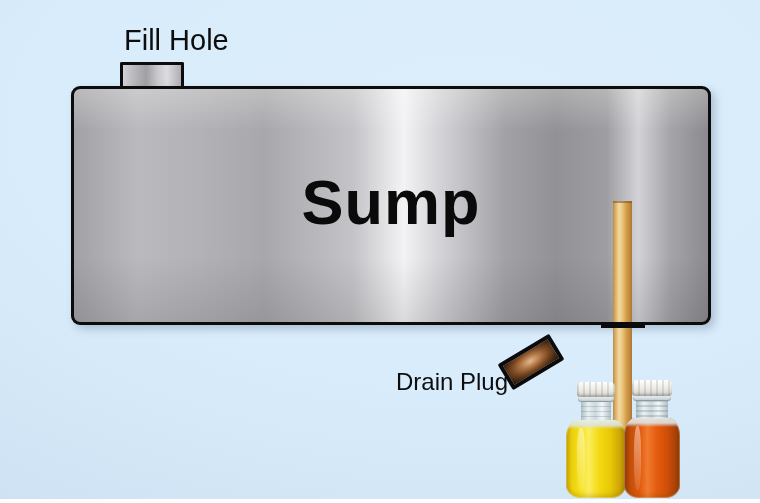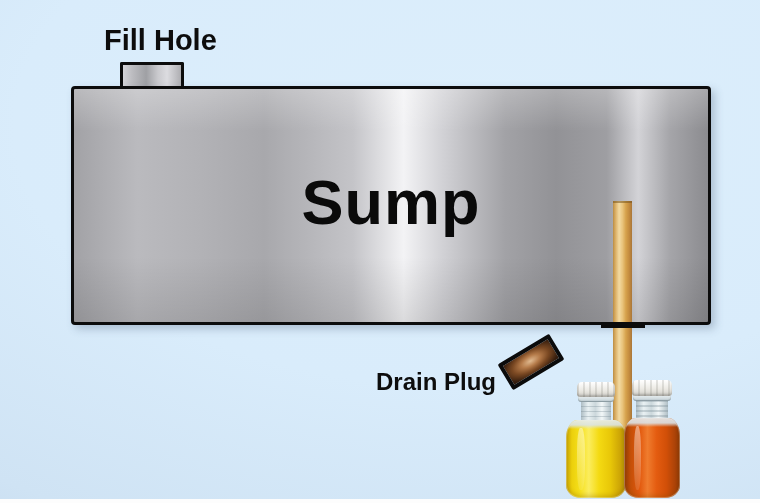--- a/index.html
+++ b/index.html
@@ -21,21 +21,21 @@
   
   .fill-hole {
     position:absolute; left:120px; top:62px; width:64px; height:27px;
     border:3px solid #0c0c0c; border-bottom:none; border-radius:2px 2px 0 0; z-index:1;
     background:linear-gradient(90deg,#d4d4d8 0%,#bcbcc0 16%,#9fa0a4 40%,
       #c9c9cd 60%,#dcdce0 76%,#aeaeb2 100%);
   }
 
   .sump {
     position:absolute; left:71px; top:86px; width:640px; height:239px;
-    border:3px solid #0c0c0c; border-radius:4px; z-index:2;
+    border:3px solid #0c0c0c; border-radius:9px; z-index:2;
     background:
       linear-gradient(180deg, rgba(255,255,255,.25) 0%, rgba(255,255,255,0) 18%,
         rgba(0,0,0,0) 72%, rgba(0,0,0,.10) 100%),
       linear-gradient(90deg,
         #a2a2a6 0%, #bababe 10%, #b2b2b6 20%, #a8a8ac 30%, #c4c4c8 44%,
         #f3f3f5 52%, #d2d2d6 58%, #a2a2a6 68%, #929296 76%, #9e9ea2 84%,
         #d3d3d7 89%, #a5a5a9 94%, #8b8b8f 100%);
     box-shadow:4px 4px 8px rgba(70,90,120,.30);
     display:flex; align-items:center; justify-content:center;
   }
@@ -56,21 +56,21 @@
     background:#0b0b0b; z-index:4;
   }
   .drain-plug {
     position:absolute; left:501px; top:347px; width:60px; height:30px;
     transform:rotate(-31deg); border:4px solid #0b0b0b; border-radius:2px; z-index:6;
     background:radial-gradient(ellipse at 50% 45%,
       #e0ba90 0%, #b57b4a 28%, #7a4822 55%, #3a200f 85%, #2a160a 100%);
   }
 
   
-  .label { position:absolute; color:#0d0d0d; font-weight:bold; z-index:7; white-space:nowrap; }
+  .label { position:absolute; color:#0d0d0d; font-weight:normal; z-index:7; white-space:nowrap;margin-left:20px; }
   .label.fill  { left:104px; top:24px;  font-size:29px; }
   .label.drain { left:376px; top:368px; font-size:24px; }
 
   
   .bottle { position:absolute; z-index:5; }
   .bottle.new  { left:566px; top:382px; width:60px; height:116px; }
   .bottle.used { left:624px; top:380px; width:56px; height:118px; }
 
   .cap {
     position:absolute; top:0; border-radius:5px 5px 3px 3px;

